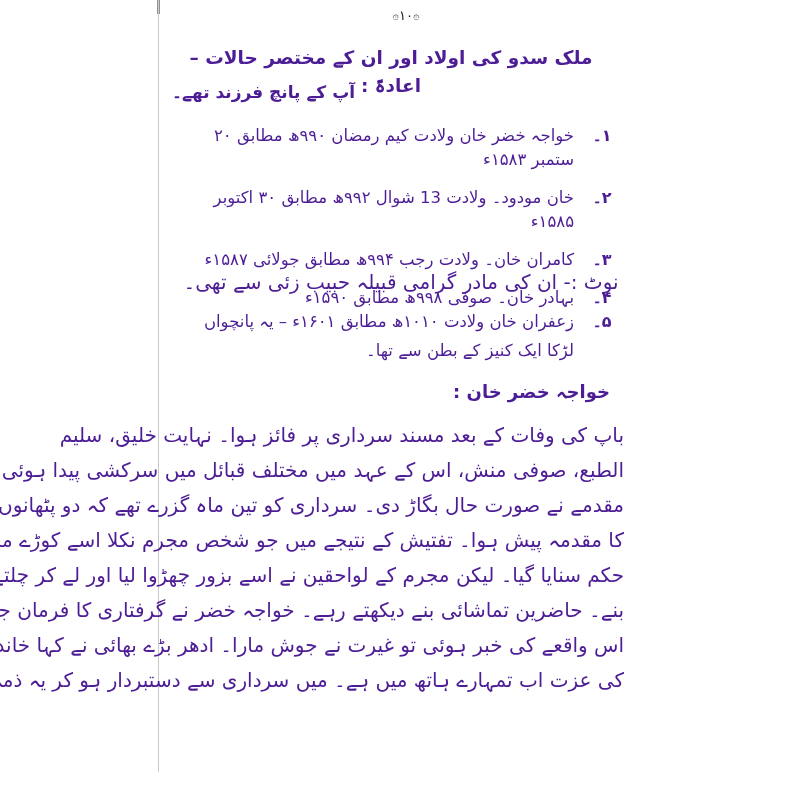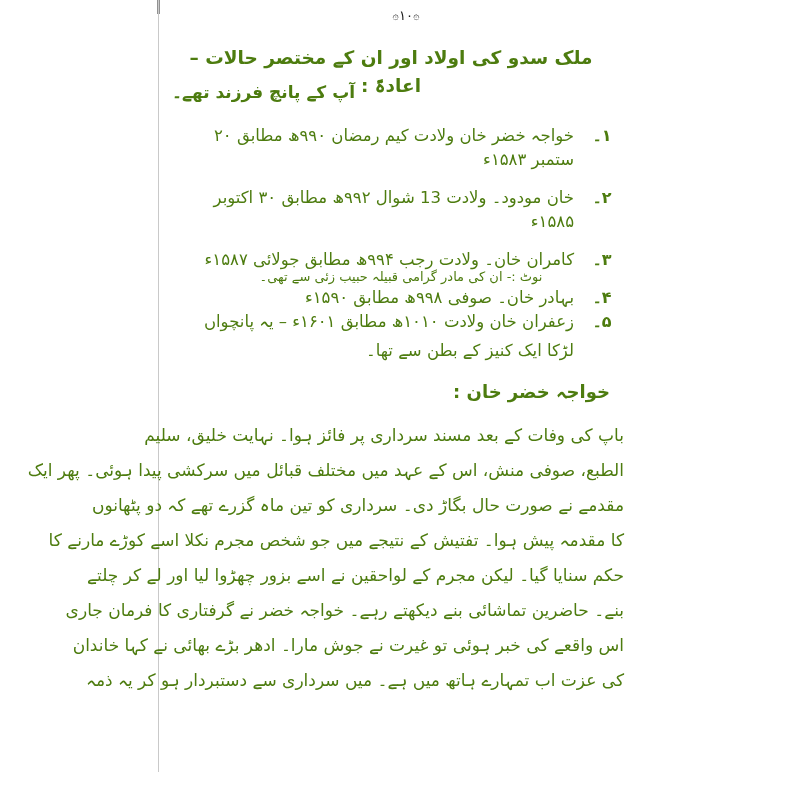--- a/index.html
+++ b/index.html
@@ -112,21 +112,21 @@
   }
   .son-row.wrap .son-text { line-height: 1.75; }
 
   .note-line {
     position: absolute;
     top: 268px;
     right: 170px;
     left: 172px;
     direction: rtl;
     text-align: center;
-    font-size: 13px;
+    font-size: 20px;
     line-height: 1.45;
   }
 
   .heading-section {
     position: absolute;
     top: 381px;
     right: 190px;
     left: 172px;
     direction: rtl;
     font-size: 18px;
@@ -134,34 +134,34 @@
   }
 
   .body-para {
     position: absolute;
     top: 418px;
     right: 176px;
     left: 172px;
     direction: rtl;
     text-align: justify;
     text-align-last: justify;
-    font-size: 17px;
+    font-size: 20px;
   }
   .body-line {
     display: block;
     height: 35px;
     line-height: 35px;
     text-align: justify;
     text-align-last: justify;
     white-space: nowrap;
     overflow: visible;
   }
 
   
-  #page .ink { color: #4d7c0f; }
+  #page .ink { color: #4c1d95; }
 </style>
 </head>
 <body>
 
 <div id="page">
 
   <div class="scan-edge-top"></div>
   <div class="scan-edge"></div>
 
   <div class="page-number">

